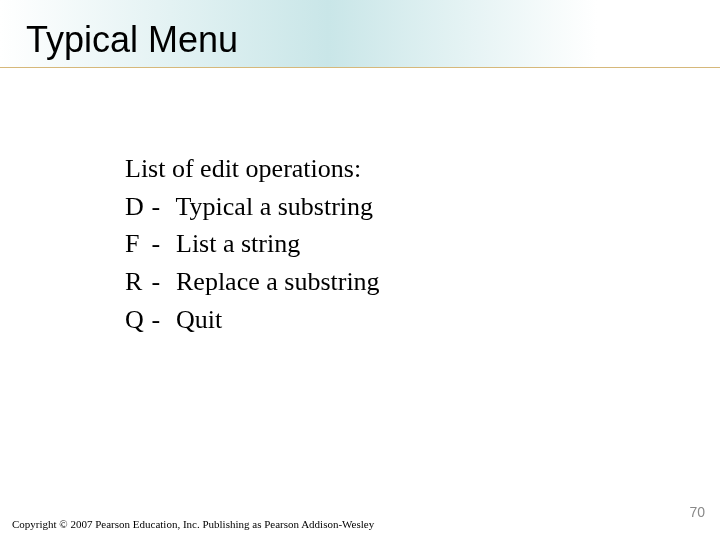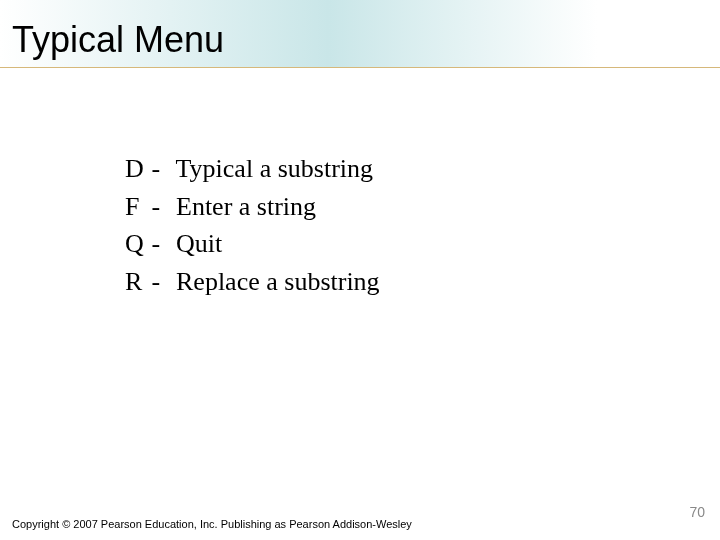--- a/index.html
+++ b/index.html
@@ -9,21 +9,21 @@
     height: 540px;
     background: #ffffff;
     font-family: "Times New Roman", Times, serif;
     color: #000;
     position: relative;
     overflow: hidden;
   }
   .title-bar {
     position: relative;
     width: 597px;
-    padding: 20px 0 8px 12px;
+    padding: 20px 0 8px 26px;
     box-sizing: border-box;
     background: linear-gradient(to right, #ffffff 0%, #c9e6e8 55%, #ffffff 100%);
   }
   .title-bar .underline {
     position: absolute;
     left: 0;
     bottom: 0;
     width: 720px;
     height: 1px;
     background: #d6b87a;
@@ -51,21 +51,21 @@
     width: 20px;
   }
   .sep {
     display: inline-block;
     width: 18px;
   }
   .footer {
     position: absolute;
     left: 12px;
     bottom: 10px;
-    font-family: Liberation Sans, sans-serif;
+    font-family: Liberation Serif, serif;
     font-size: 11px;
     color: #000;
   }
   .pagenum {
     position: absolute;
     right: 15px;
     bottom: 20px;
     font-family: Arial, Helvetica, sans-serif;
     font-size: 14px;
     color: #888;
@@ -73,38 +73,39 @@
 </style>
 </head>
 <body>
 
 <div class="title-bar">
   <div class="title-text">Typical Menu</div>
   <div class="underline"></div>
 </div>
 
 <div class="body">
+  <div class="line">List of edit operations:</div>
 
   <div class="line">
     <span class="key">D</span>
     <span class="sep">-</span>
     <span>Typical a substring</span>
   </div>
   <div class="line">
     <span class="key">F</span>
     <span class="sep">-</span>
-    <span>Enter a string</span>
+    <span>List a string</span>
+  </div>
+  <div class="line">
+    <span class="key">R</span>
+    <span class="sep">-</span>
+    <span>Replace a substring</span>
   </div>
   <div class="line">
     <span class="key">Q</span>
     <span class="sep">-</span>
     <span>Quit</span>
-  </div>
-  <div class="line">
-    <span class="key">R</span>
-    <span class="sep">-</span>
-    <span>Replace a substring</span>
   </div>
 
 </div>
 
 <div class="footer">Copyright © 2007 Pearson Education, Inc. Publishing as Pearson Addison-Wesley</div>
 <div class="pagenum">70</div>
 
 </body></html>

